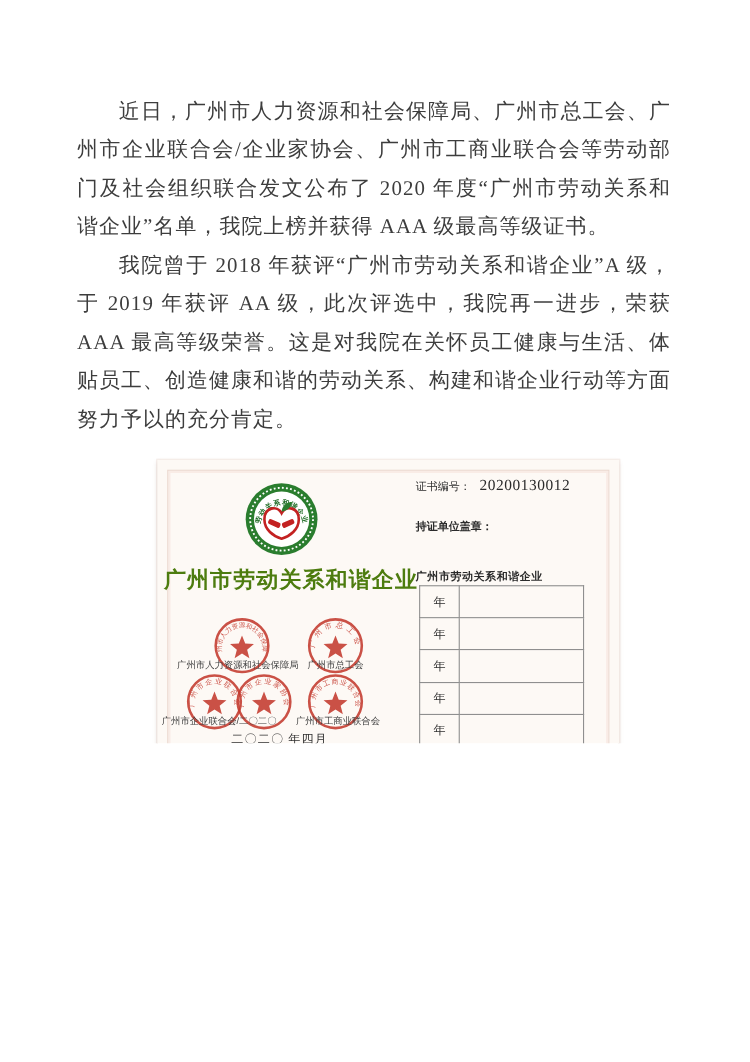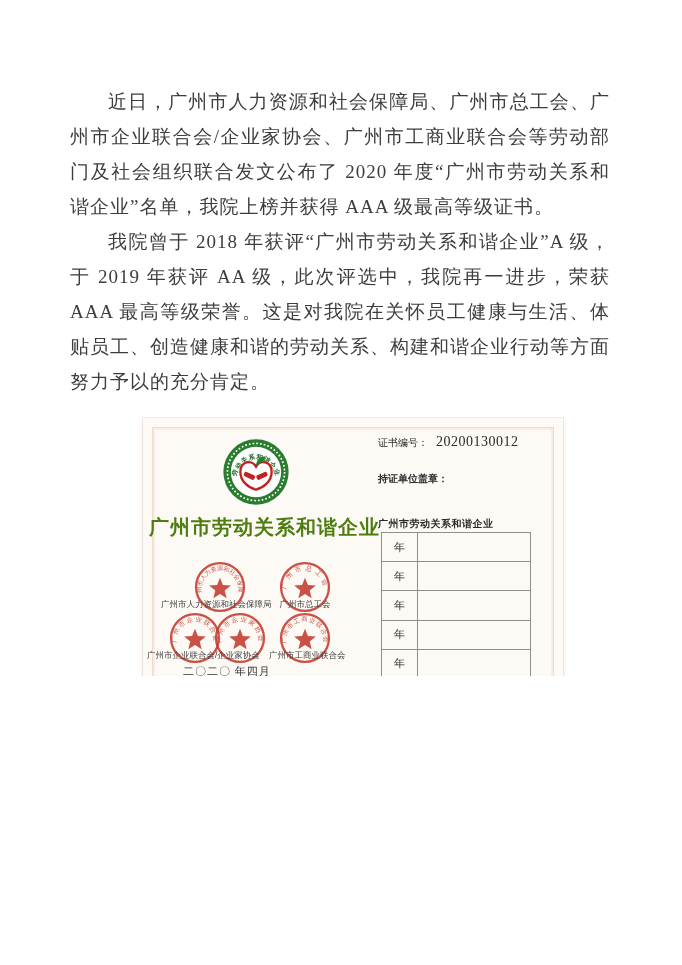--- a/index.html
+++ b/index.html
@@ -57,21 +57,21 @@
   .seal-5 { left: 136px; top: 194px; }
   .seal-label {
     position: absolute; font-size: 8.5px; color: #3b3b3b; white-space: nowrap;
     font-family: "Liberation Sans", sans-serif; z-index: 3;
   }
   .lbl-1 { left: 18px;  top: 181px; }
   .lbl-2 { left: 136px; top: 181px; width: 52px; text-align: center; }
   .lbl-3 { left: 4px;   top: 232px; }
   .lbl-4 { left: 126px; top: 232px; }
   .cert-date {
-    position: absolute; left: 40px; top: 246px; width: 100px; text-align: left;
+    position: absolute; left: 55px; top: 246px; width: 100px; text-align: right;
     font-size: 11px; color: #2f2f2f; letter-spacing: 1px; white-space: nowrap;
   }
   .cert-no-row { position: absolute; left: 235px; top: 16px; font-size: 10px; color: #2b2b2b; white-space: nowrap; }
   .cert-no-row .lab { font-weight: normal; }
   .cert-no-row .val { font-size: 14px; margin-left: 8px; letter-spacing: 0.5px; }
   .holder-label { position: absolute; left: 235px; top: 54px; font-size: 10px; font-weight: bold; color: #2b2b2b; }
   .holder-name  { position: absolute; left: 247px; top: 68px; font-size: 11px; color: #2b2b2b; white-space: nowrap; letter-spacing: 0.3px; }
   .validity-note { position: absolute; left: 235px; top: 99px; font-size: 10px; font-weight: bold; color: #2b2b2b; letter-spacing: 0.5px; }
   .verify-table {
     position: absolute; left: 238px; top: 114px; width: 150px; height: 147px;
@@ -155,21 +155,21 @@
       <defs>
           <path id="arc4" d="M 16,66 A 36,36 0 1 1 84,66" fill="none"></path>
         </defs>
       <circle cx="50" cy="50" r="46" fill="none" stroke="#c43a2e" stroke-width="4.5"></circle>
       <text font-size="12" fill="#c43a2e" letter-spacing="2"><textPath href="#arc4" startOffset="50%" text-anchor="middle">广州市工商业联合会</textPath></text>
       <polygon fill="#c43a2e" points="50,32 55.6,46.3 70.9,47.2 59,56.9 62.9,71.8 50,63.5 37.1,71.8 41,56.9 29.1,47.2 44.4,46.3"></polygon>
     </svg>
 
     <div class="seal-label lbl-1">广州市人力资源和社会保障局</div>
     <div class="seal-label lbl-2">广州市总工会</div>
-    <div class="seal-label lbl-3">广州市企业联合会/企业家协会</div>
+    <div class="seal-label lbl-3">广州市企业联合会/二〇二〇</div>
     <div class="seal-label lbl-4">广州市工商业联合会</div>
 
     <div class="cert-date">二〇二〇 年四月</div>
 
     <div class="cert-no-row">
       <span class="lab">证书编号：</span><span class="val">20200130012</span>
     </div>
     <div class="holder-label">持证单位盖章：</div>
     <div class="validity-note">广州市劳动关系和谐企业</div>
 

